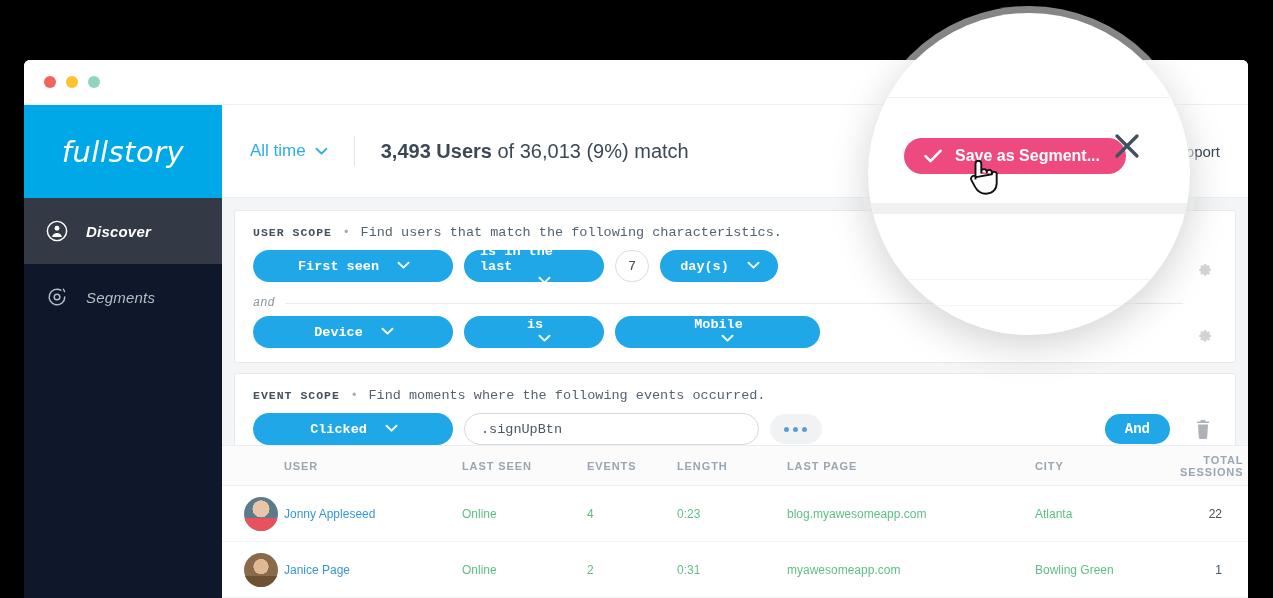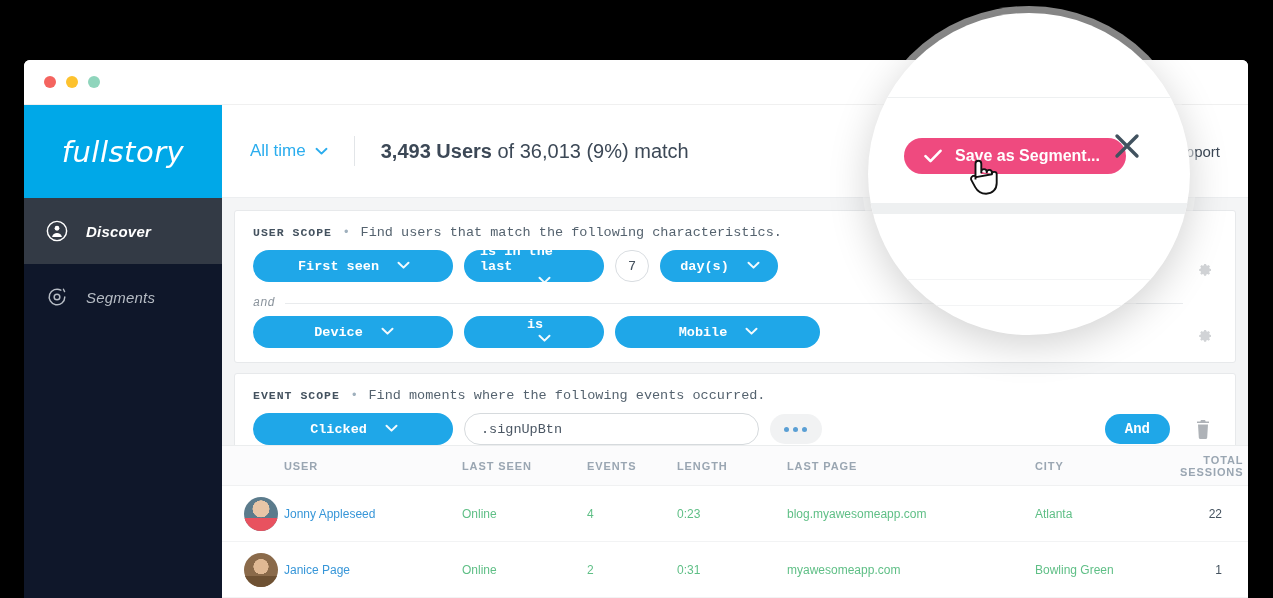--- a/index.html
+++ b/index.html
@@ -96,21 +96,21 @@
   .pill {
     background: #1fa7e8; color: #fff; border-radius: 20px;
     height: 32px; display: flex; align-items: center; justify-content: center;
     padding: 0 14px 0 16px; font-size: 13.5px; font-weight: 700;
     cursor: pointer; user-select: none;
   }
   .pill .chev { margin-left: 18px; opacity: .95; }
   .pill.w200 { width: 200px; }
   .pill.w140 { width: 140px; flex-direction: column; }
   .pill.w118 { width: 118px; }
-  .pill.w205 { width: 205px; }
+  .pill.w205 { width: 205px; flex-direction: column; }
 
   .numbox {
     width: 34px; height: 32px; border-radius: 18px; border: 1px solid #d9dde1;
     display: flex; align-items: center; justify-content: center;
     font-size: 13.5px; color: #46525e; background: #fff;
   }
 
   .andlabel {
     font-size: 12px; color: #8b949d; font-style: italic;
     padding-left: 18px; display: flex; align-items: center; gap: 10px;

